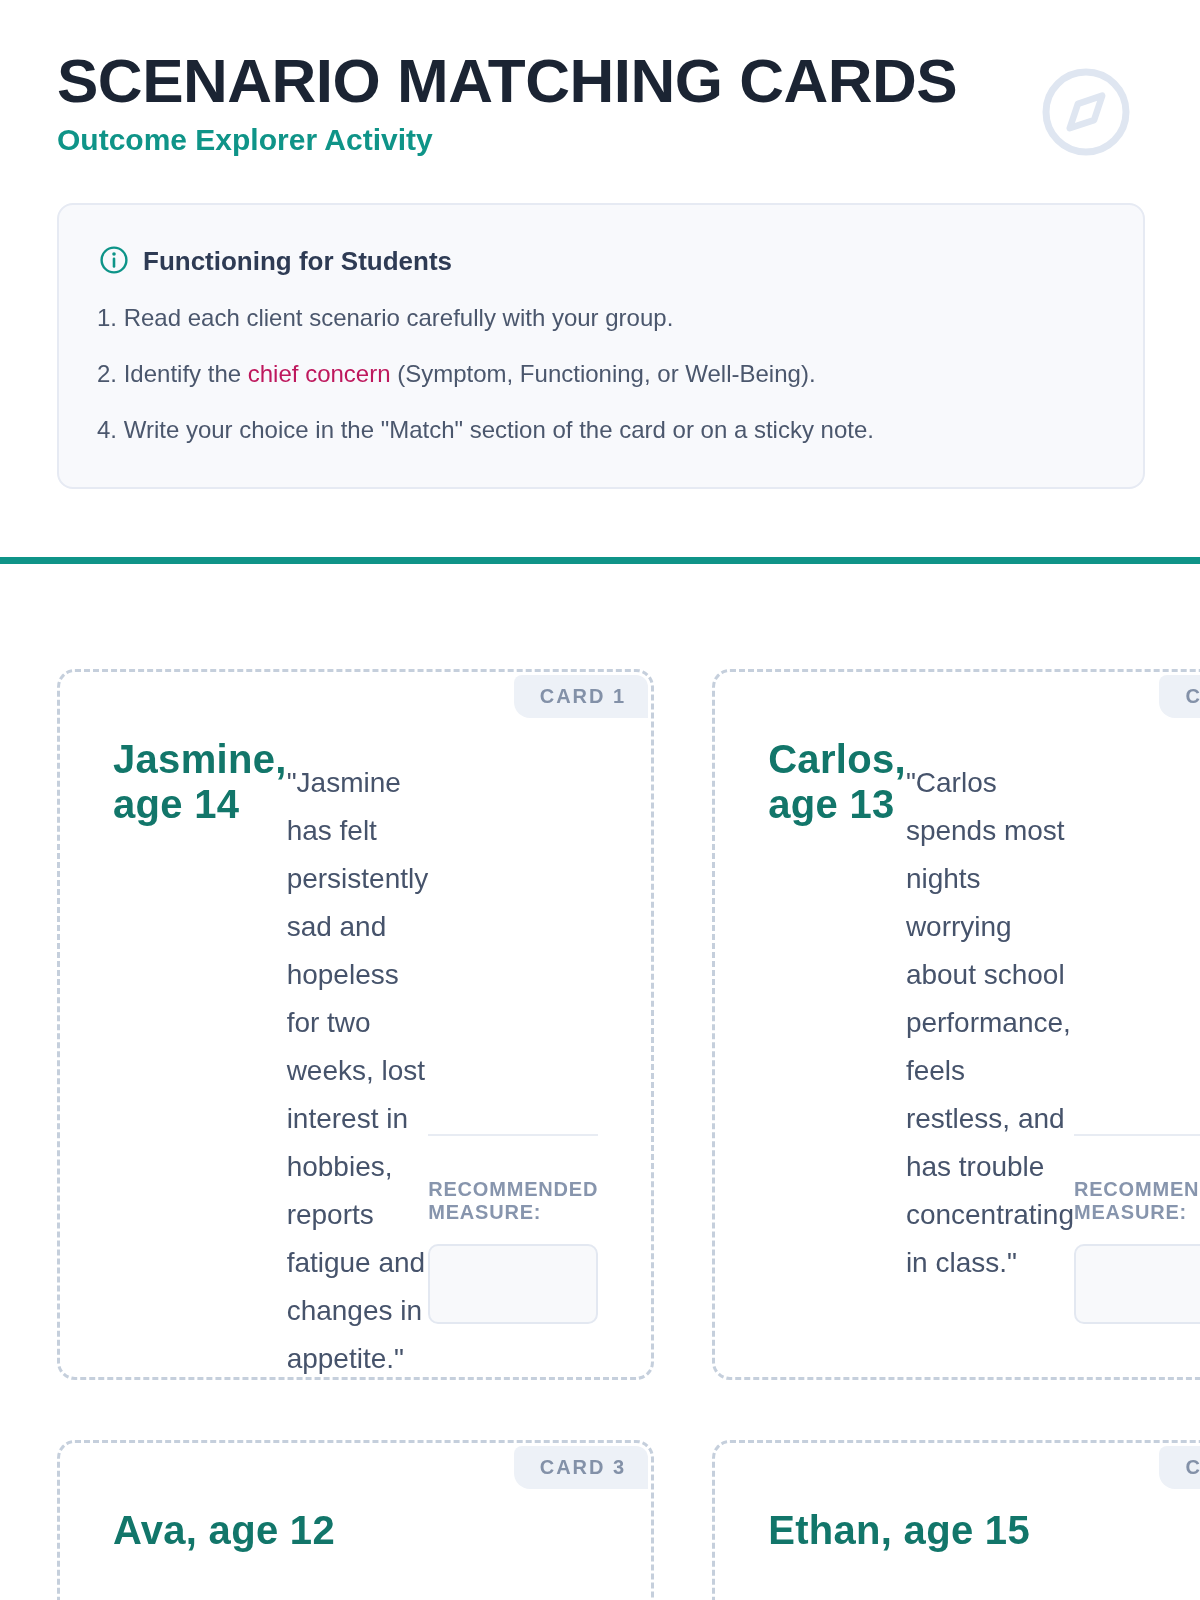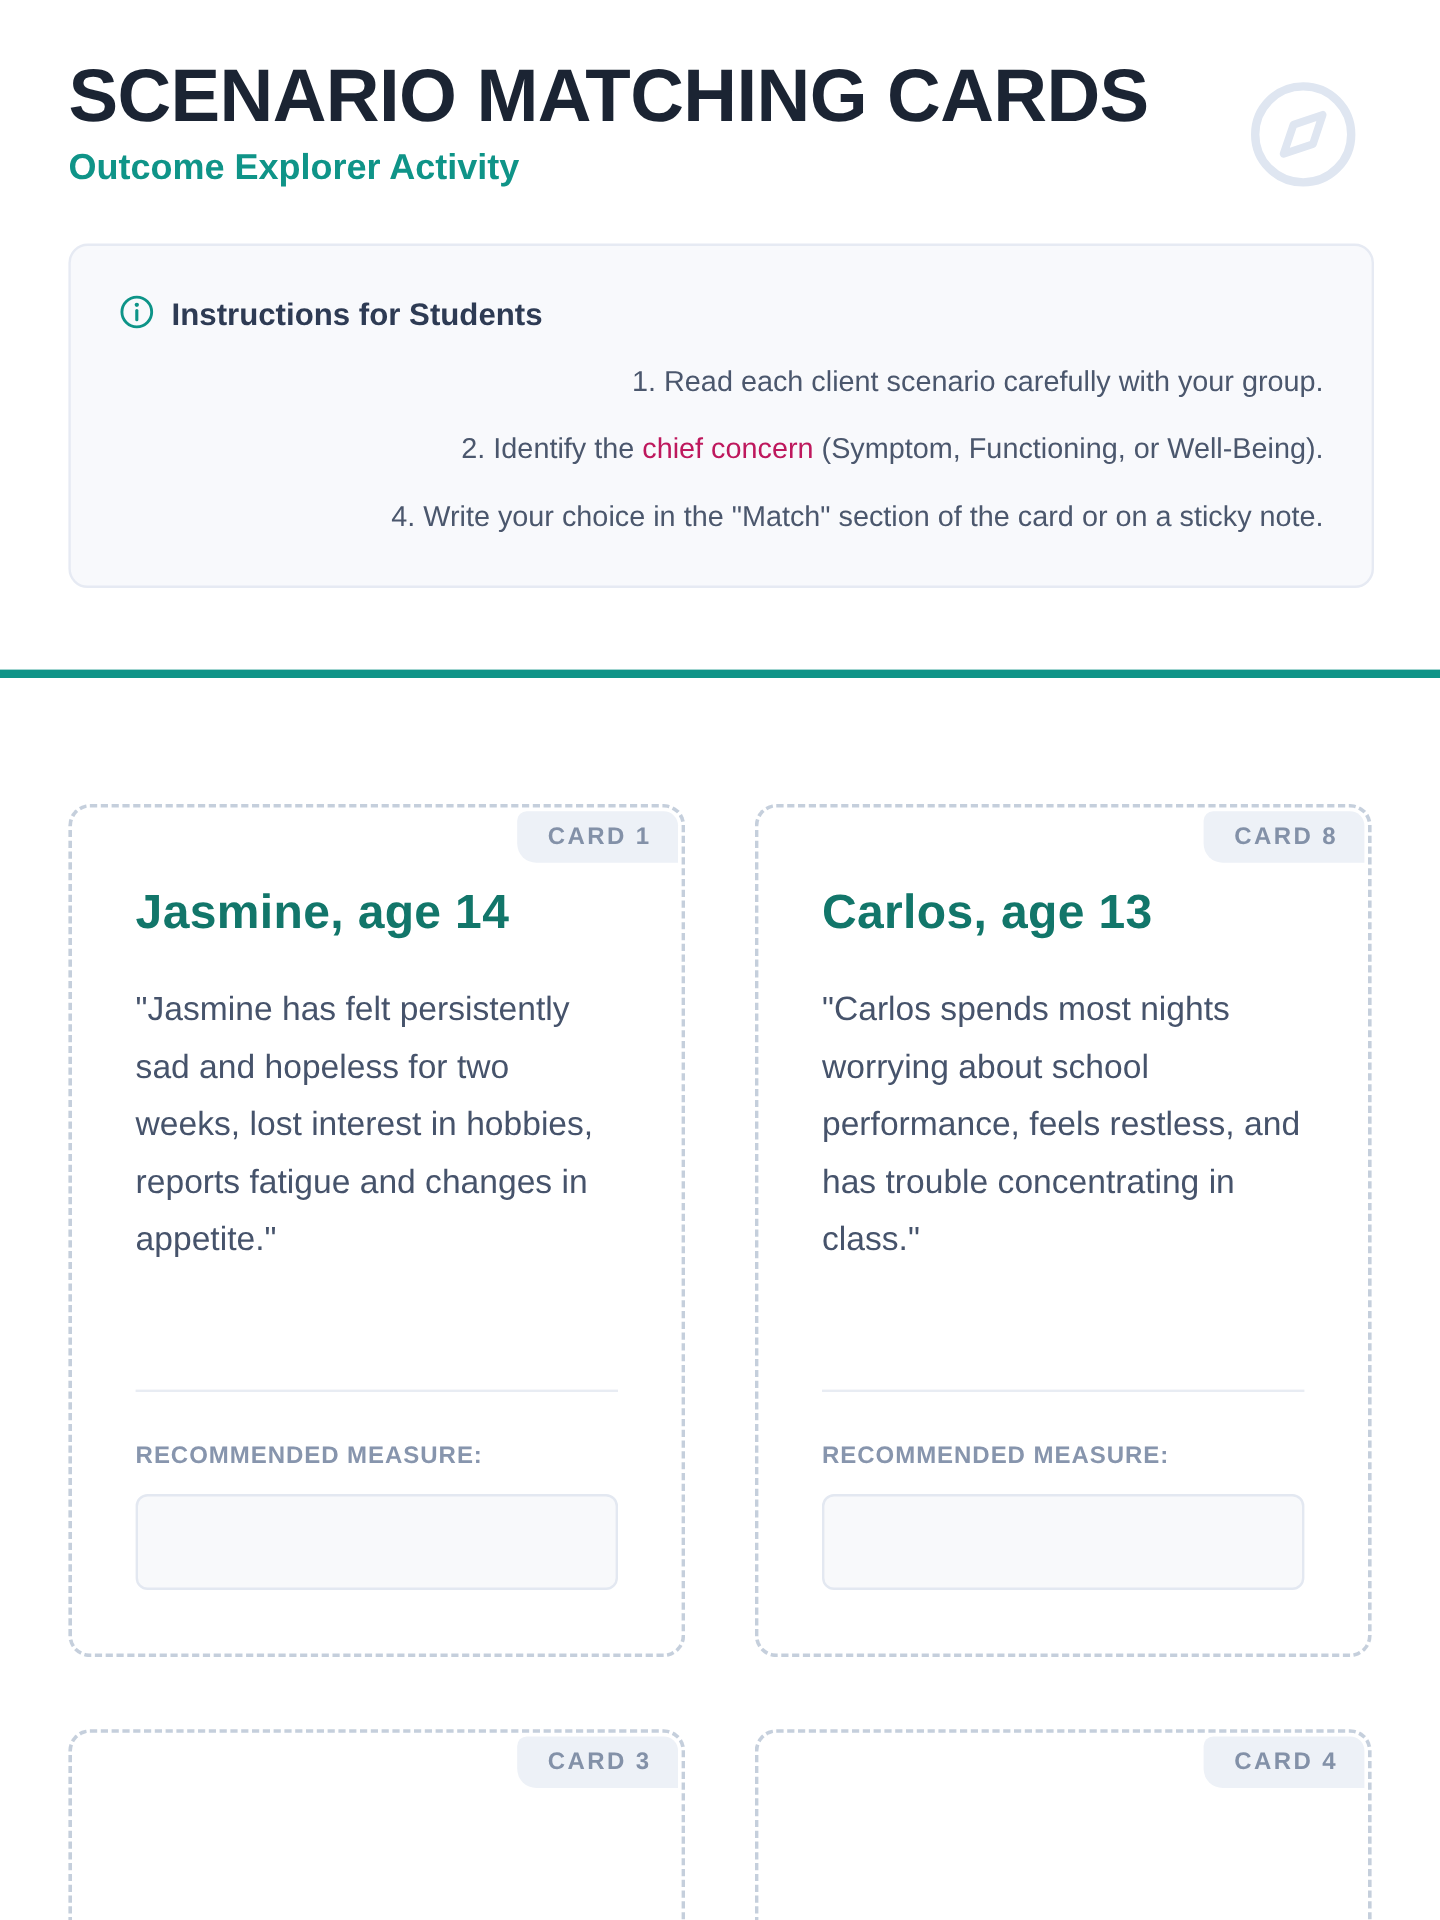--- a/index.html
+++ b/index.html
@@ -51,21 +51,20 @@
     margin: 0;
     font-size: 26px;
     font-weight: 700;
     color: #2e3b54;
   }
   .inst-item {
     margin: 0 0 30px 0;
     font-size: 24px;
     line-height: 26px;
     color: #4b576d;
-    text-align: right;
   }
   .inst-item:last-child { margin-bottom: 0; }
   .inst-item strong { font-weight: 400; color: #be185d; }
   .inst-item em { font-style: italic; }
 
   
   .divider-bar {
     margin-top: 68px;
     width: 1200px; height: 7px;
     background: #0f9488;
@@ -80,23 +79,21 @@
     margin: 105px 57px 0 57px;
   }
   .card {
     position: relative;
     box-sizing: border-box;
     height: 711px;
     border: 3px dashed #c5cfdc;
     border-radius: 18px;
     padding: 53px;
     display: flex;
-    flex-direction: column;
     background: #ffffff;
-    justify-content: flex-end;
   }
   .badge {
     position: absolute;
     top: 3px; right: 3px;
     background: #edf1f7;
     color: #8391a8;
     font-size: 20px;
     font-weight: 700;
     letter-spacing: 2px;
     padding: 10px 22px 10px 26px;
@@ -155,21 +152,21 @@
 
   <section class="instructions">
     <div class="inst-head">
       <span>
         <svg width="30" height="30" viewBox="0 0 30 30" fill="none">
           <circle cx="15" cy="15" r="12.4" stroke="#0d9488" stroke-width="2.4"></circle>
           <circle cx="15" cy="9" r="1.8" fill="#0d9488"></circle>
           <line x1="15" y1="13.8" x2="15" y2="21.4" stroke="#0d9488" stroke-width="2.6" stroke-linecap="round"></line>
         </svg>
       </span>
-      <h2 class="inst-heading">Instructions for Students</h2>
+      <h2 class="inst-heading">Functioning for Students</h2>
     </div>
 
     <p class="inst-item"><span>1. Read each client scenario carefully with your group.</span><strong></strong><em></em><span></span></p>
 
     <p class="inst-item"><span>2. Identify the </span><strong>chief concern</strong><em></em><span> (Symptom, Functioning, or Well-Being).</span></p>
 
 
     <p class="inst-item"><span>4. Write your choice in the "Match" section of the card or on a sticky note.</span><strong></strong><em></em><span></span></p>
   </section>
 

